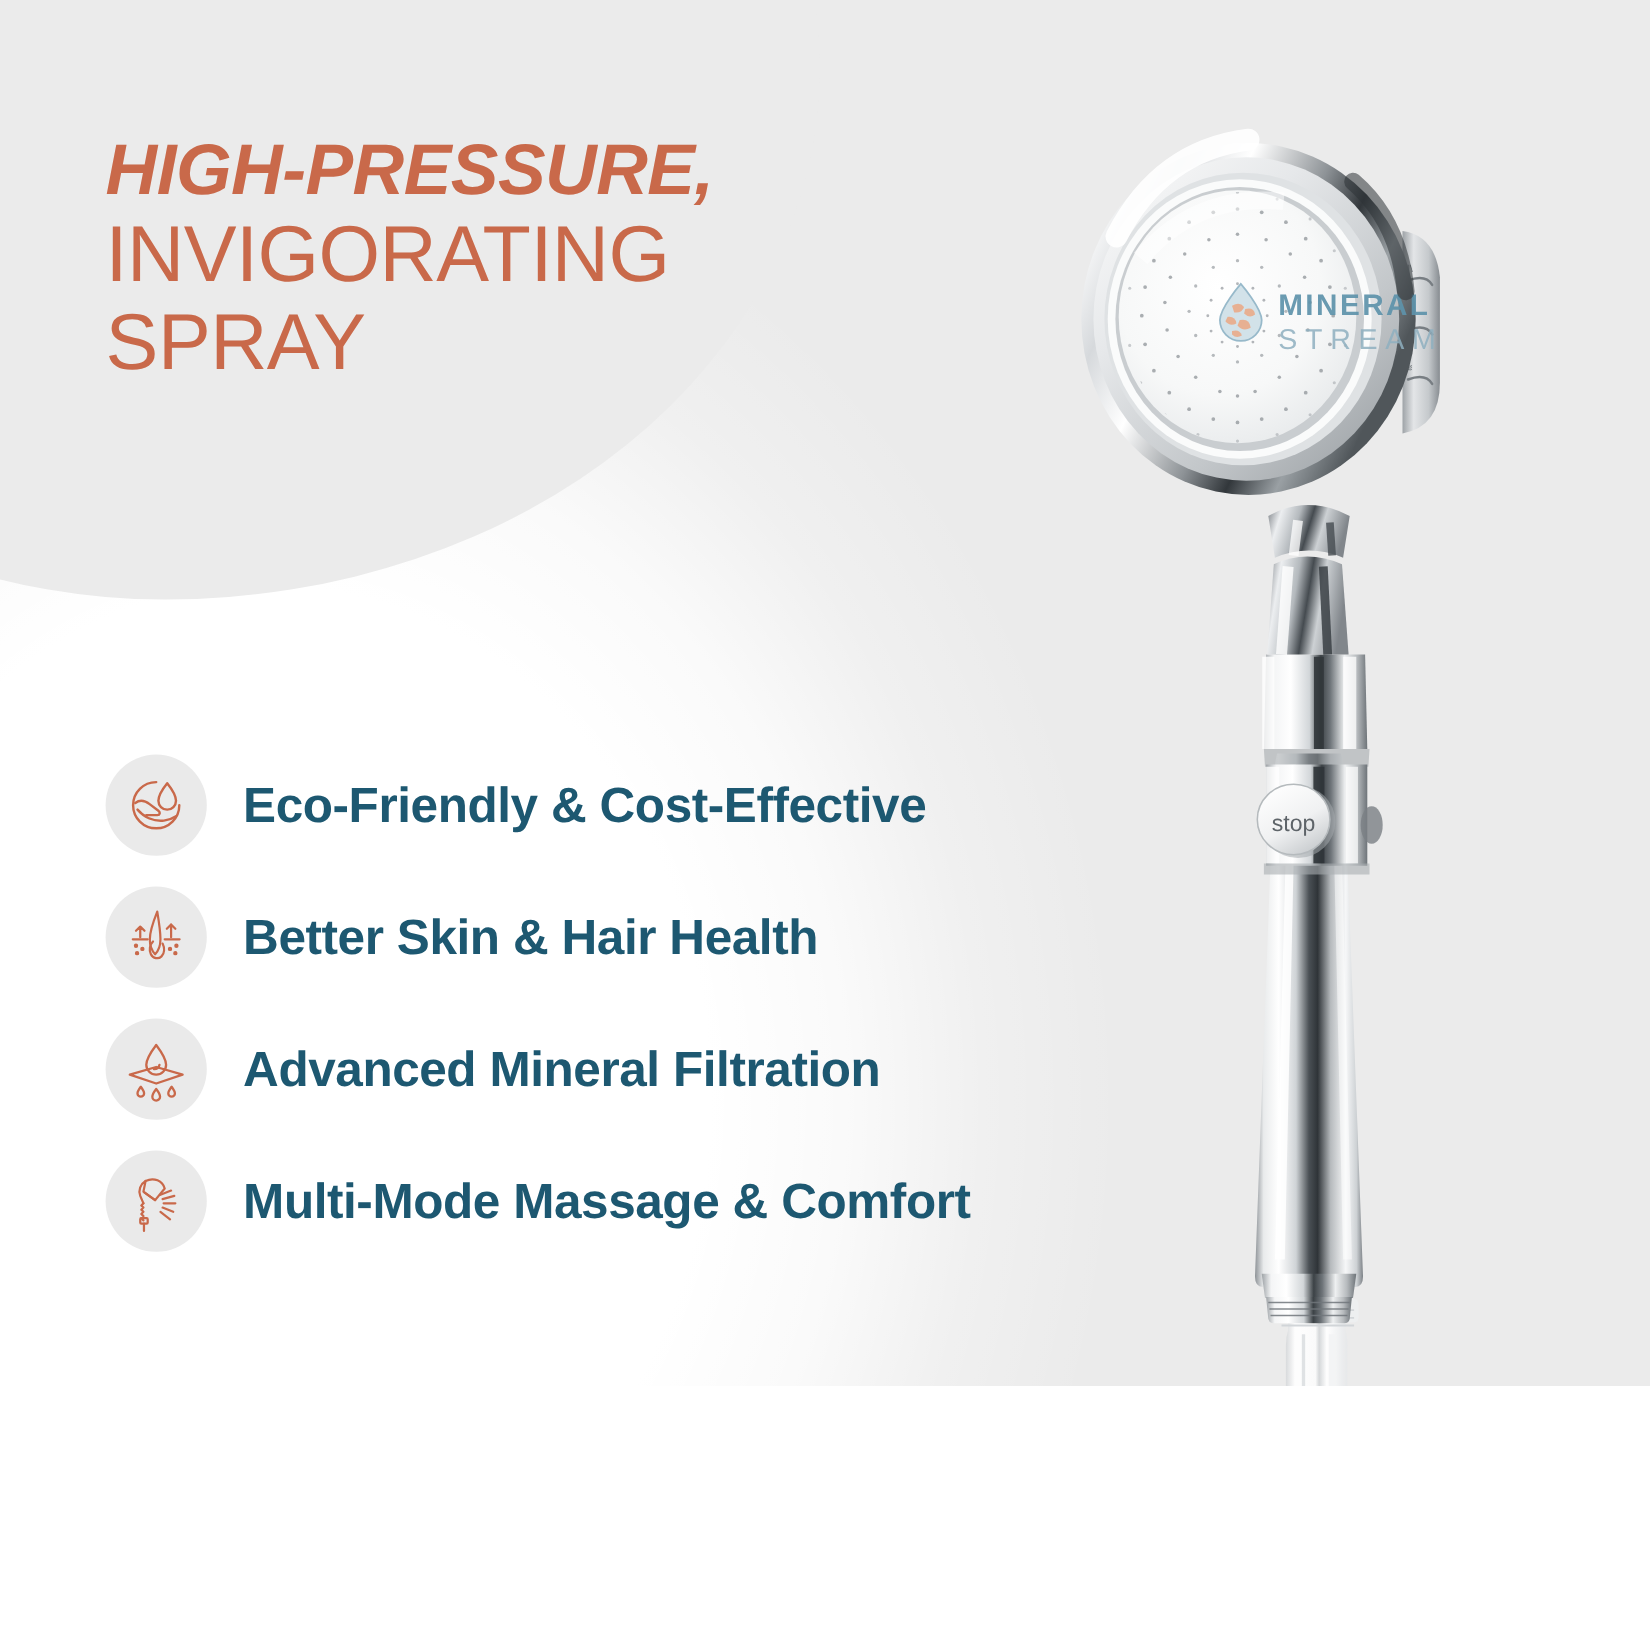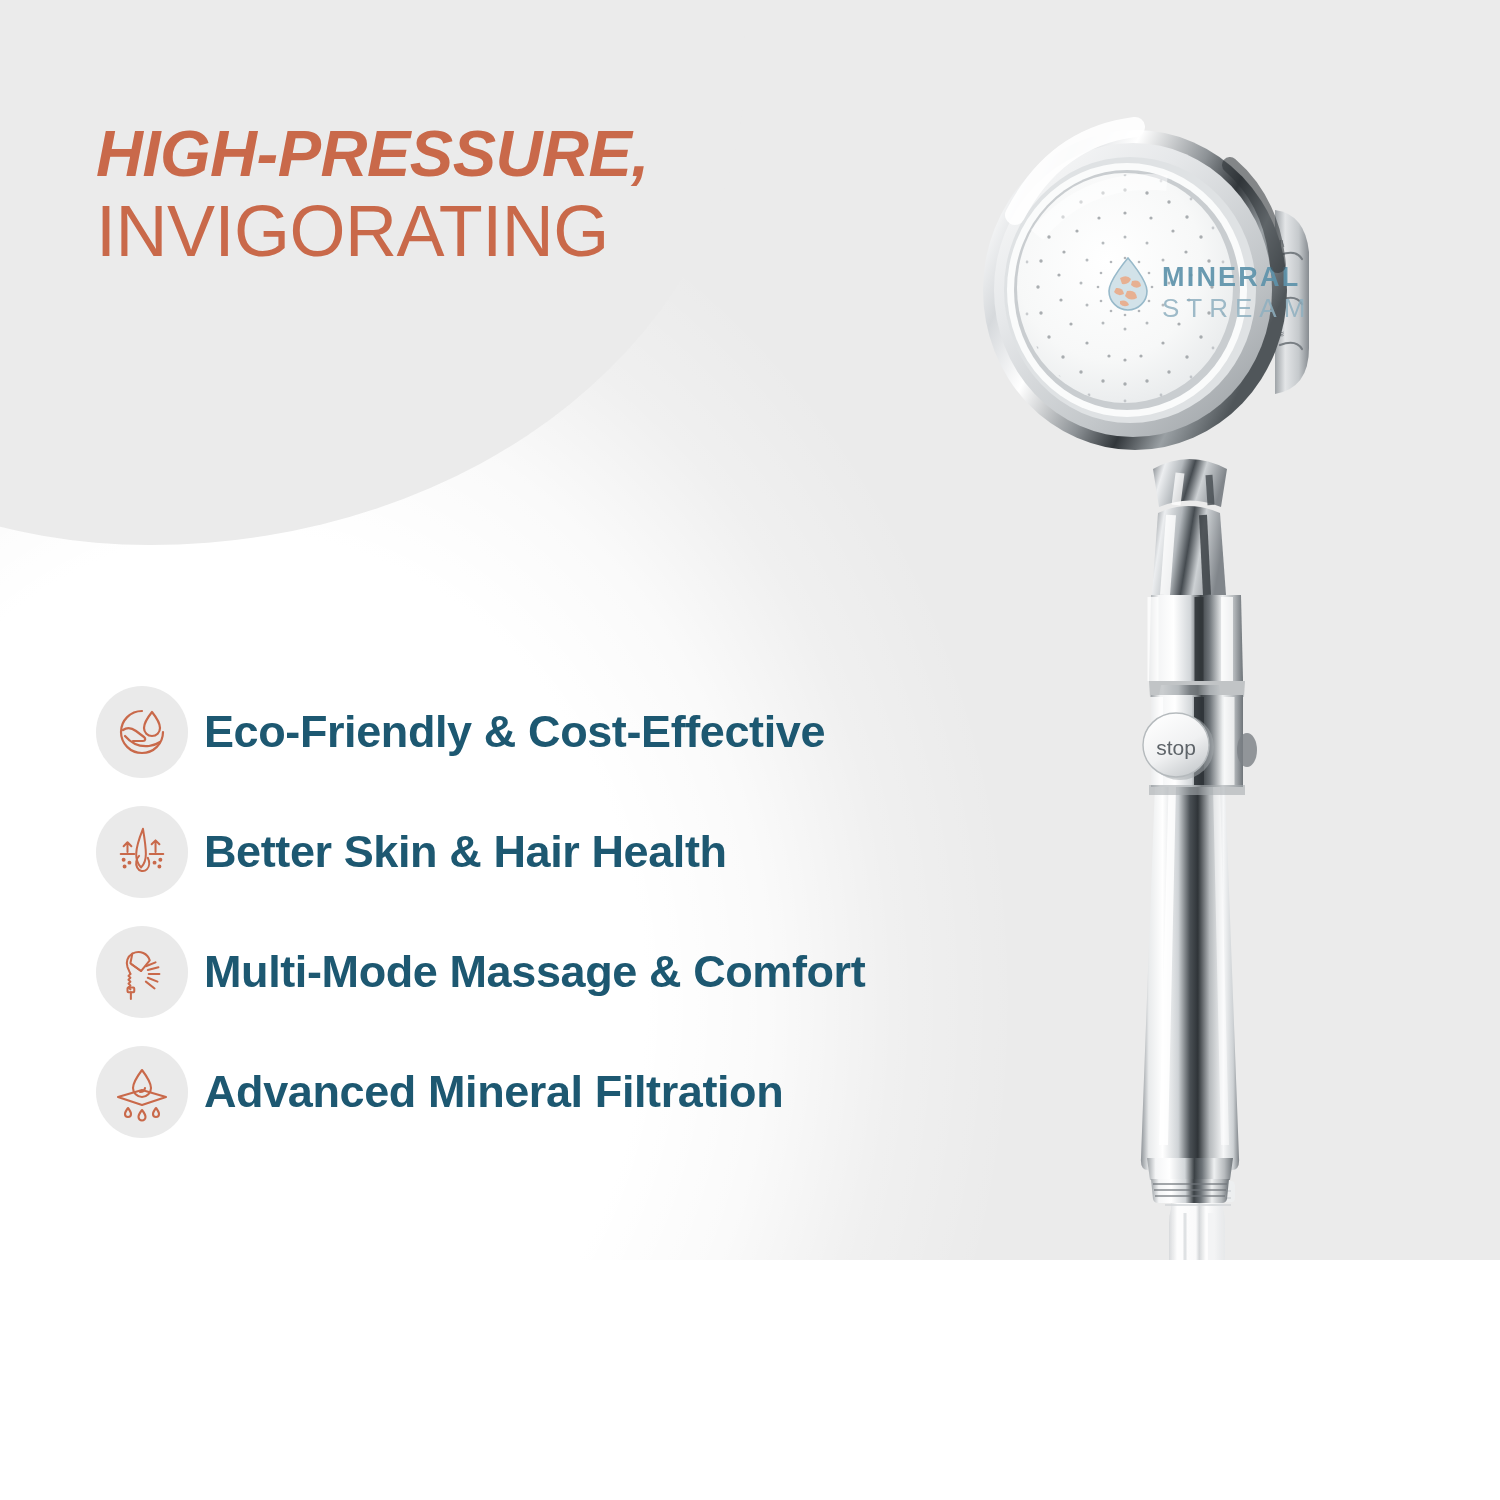--- a/index.html
+++ b/index.html
@@ -62,21 +62,21 @@
   
   .features {
     position: absolute;
     left: 96px; top: 672px;
     width: 990px;
   }
   .feature-row {
     display: flex;
     align-items: center;
     min-height: 120px;
-    gap: 16px;
+    gap: 33px;
     text-align: right;
   }
   .feat-icon-wrap {
     flex: 0 0 auto;
     width: 92px; height: 92px;
     border-radius: 50%;
     background: #eaeaea;
     display: flex;
     align-items: center;
     justify-content: center;
@@ -103,20 +103,21 @@
 <body>
 
 <div id="canvas">
 
   <div class="bg-white-swoosh"></div>
   <div class="bg-blob"></div>
 
   <div class="headline">
     <span class="ln ln1">HIGH-PRESSURE,</span>
     <span class="ln ln2">INVIGORATING</span>
+    <span class="ln ln3">SPRAY</span>
   </div>
 
   <div class="features">
 
     <div class="feature-row">
       <span class="feat-icon-wrap">
         <svg width="60" height="60" viewBox="0 0 60 60" fill="none" stroke="#c9694a" stroke-width="2.2" stroke-linecap="round" stroke-linejoin="round">
           <path d="M30 9 A21 21 0 1 0 51 30"></path>
           <path d="M40 10 C40 10 48 20 48 26 a8 8 0 0 1 -16 0 c0 -6 8 -16 8 -16 z"></path>
           <path d="M11 28 c4 -3 9 -2 13 1 l8 6 c2 1.5 1.5 4 -1 4 l-10 0"></path>
@@ -141,45 +142,45 @@
             <circle cx="43" cy="41" r="1"></circle>
             <circle cx="48" cy="45" r="1"></circle>
         </svg>
       </span>
       <span class="feat-label">Better Skin &amp; Hair Health</span>
     </div>
 
 
     <div class="feature-row">
       <span class="feat-icon-wrap">
+        <svg width="60" height="60" viewBox="0 0 60 60" fill="none" stroke="#c9694a" stroke-width="2.1" stroke-linecap="round" stroke-linejoin="round">
+          <path d="M30 8 C30 8 21 20 21 26 a9 9 0 0 0 18 0 c0 -6 -9 -18 -9 -18z"></path>
+          <path d="M33 26 a5 5 0 0 1 -5 4"></path>
+          <path d="M30 28 L54 35 L30 43 L6 35 Z"></path>
+          <path d="M16 46 c0 0 -3 4 -3 6 a3 3 0 0 0 6 0 c0 -2 -3 -6 -3 -6z"></path>
+          <path d="M30 48 c0 0 -3.5 4.5 -3.5 7 a3.5 3.5 0 0 0 7 0 c0 -2.5 -3.5 -7 -3.5 -7z"></path>
+          <path d="M44 46 c0 0 -3 4 -3 6 a3 3 0 0 0 6 0 c0 -2 -3 -6 -3 -6z"></path>
+        </svg>
+      </span>
+      <span class="feat-label">Advanced Mineral Filtration</span>
+    </div>
+
+    <div class="feature-row">
+      <span class="feat-icon-wrap">
         <svg width="58" height="58" viewBox="0 0 60 60" fill="none" stroke="#c9694a" stroke-width="2.1" stroke-linecap="round" stroke-linejoin="round">
           <path d="M20 11 c8 -4 16 0 18 7 l-9 11 -11 -8z"></path>
           <path d="M20 11 c-5 3 -7 9 -5 14 l3 7"></path>
           <path d="M29 29 l-10 -7"></path>
           <path d="M18 32 l-2 2 2 2 -2 2 2 2 -2 2 2 2 -2 2 2 2"></path>
           <rect x="15" y="46" width="7" height="5" rx="1"></rect>
           <path d="M18.5 51 v7"></path>
           <path d="M34 24 l10 -4 M36 28 l11 -3 M37 32 l11 0 M36 36 l10 4 M34 40 l9 7"></path>
         </svg>
       </span>
       <span class="feat-label">Multi-Mode Massage &amp; Comfort</span>
-    </div>
-
-    <div class="feature-row">
-      <span class="feat-icon-wrap">
-        <svg width="60" height="60" viewBox="0 0 60 60" fill="none" stroke="#c9694a" stroke-width="2.1" stroke-linecap="round" stroke-linejoin="round">
-          <path d="M30 8 C30 8 21 20 21 26 a9 9 0 0 0 18 0 c0 -6 -9 -18 -9 -18z"></path>
-          <path d="M33 26 a5 5 0 0 1 -5 4"></path>
-          <path d="M30 28 L54 35 L30 43 L6 35 Z"></path>
-          <path d="M16 46 c0 0 -3 4 -3 6 a3 3 0 0 0 6 0 c0 -2 -3 -6 -3 -6z"></path>
-          <path d="M30 48 c0 0 -3.5 4.5 -3.5 7 a3.5 3.5 0 0 0 7 0 c0 -2.5 -3.5 -7 -3.5 -7z"></path>
-          <path d="M44 46 c0 0 -3 4 -3 6 a3 3 0 0 0 6 0 c0 -2 -3 -6 -3 -6z"></path>
-        </svg>
-      </span>
-      <span class="feat-label">Advanced Mineral Filtration</span>
     </div>
 
   </div>
 
   <div class="product">
     <svg width="430" height="1405" viewBox="0 0 430 1405" fill="none">
       <defs>
 
         <linearGradient id="ringG" x1="0" y1="0" x2="1" y2="0.5">
           <stop offset="0" stop-color="#b9bdc0"></stop>

